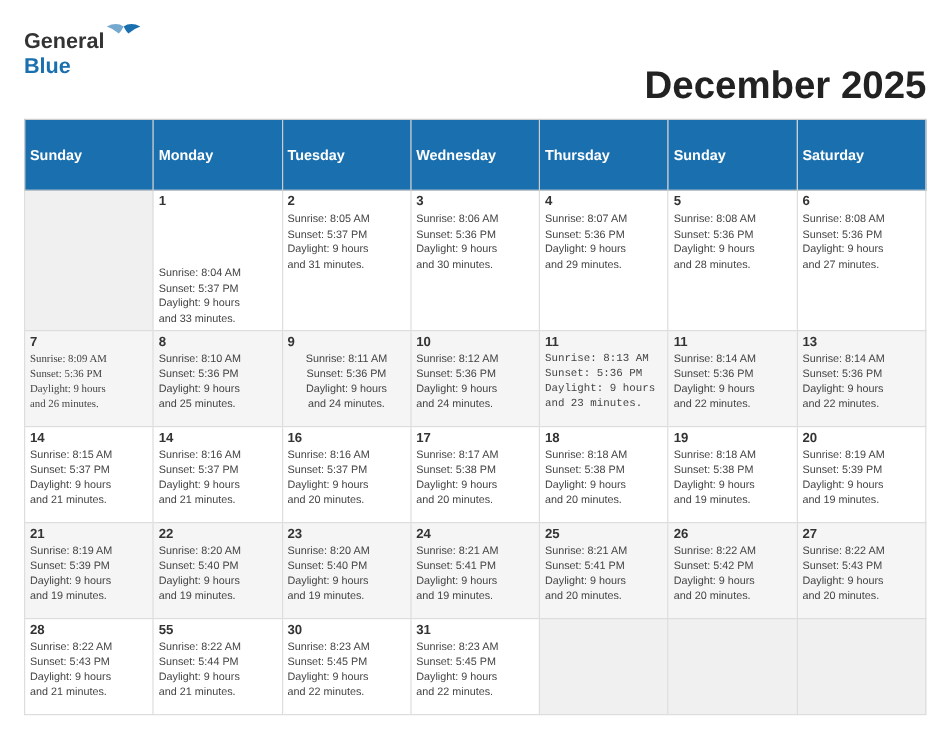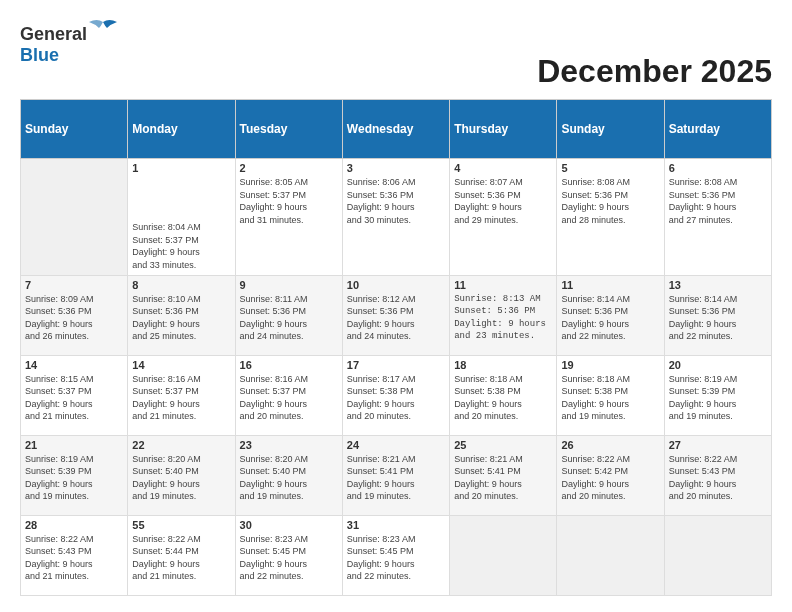--- a/index.html
+++ b/index.html
@@ -178,35 +178,35 @@
             <span class="day-num">6</span>
             <div class="day-info" style="white-space: pre-line;">Sunrise: 8:08 AM
 Sunset: 5:36 PM
 Daylight: 9 hours
 and 27 minutes.</div>
           </td>
         </tr>
         <tr>
           <td>
             <span class="day-num">7</span>
-            <div class="day-info" style="white-space: pre-line;">Sunrise: 8:09 AM
+            <div class="day-info" style="white-space: pre-line; font-family: Liberation Serif, serif;">Sunrise: 8:09 AM
 Sunset: 5:36 PM
 Daylight: 9 hours
 and 26 minutes.</div>
           </td>
           <td>
             <span class="day-num">8</span>
             <div class="day-info" style="white-space: pre-line;">Sunrise: 8:10 AM
 Sunset: 5:36 PM
 Daylight: 9 hours
 and 25 minutes.</div>
           </td>
           <td>
             <span class="day-num">9</span>
-            <div class="day-info" style="white-space: pre-line;">Sunrise: 8:11 AM
+            <div class="day-info" style="white-space: pre-line; text-align: center;">Sunrise: 8:11 AM
 Sunset: 5:36 PM
 Daylight: 9 hours
 and 24 minutes.</div>
           </td>
           <td>
             <span class="day-num">10</span>
             <div class="day-info" style="white-space: pre-line;">Sunrise: 8:12 AM
 Sunset: 5:36 PM
 Daylight: 9 hours
 and 24 minutes.</div>

